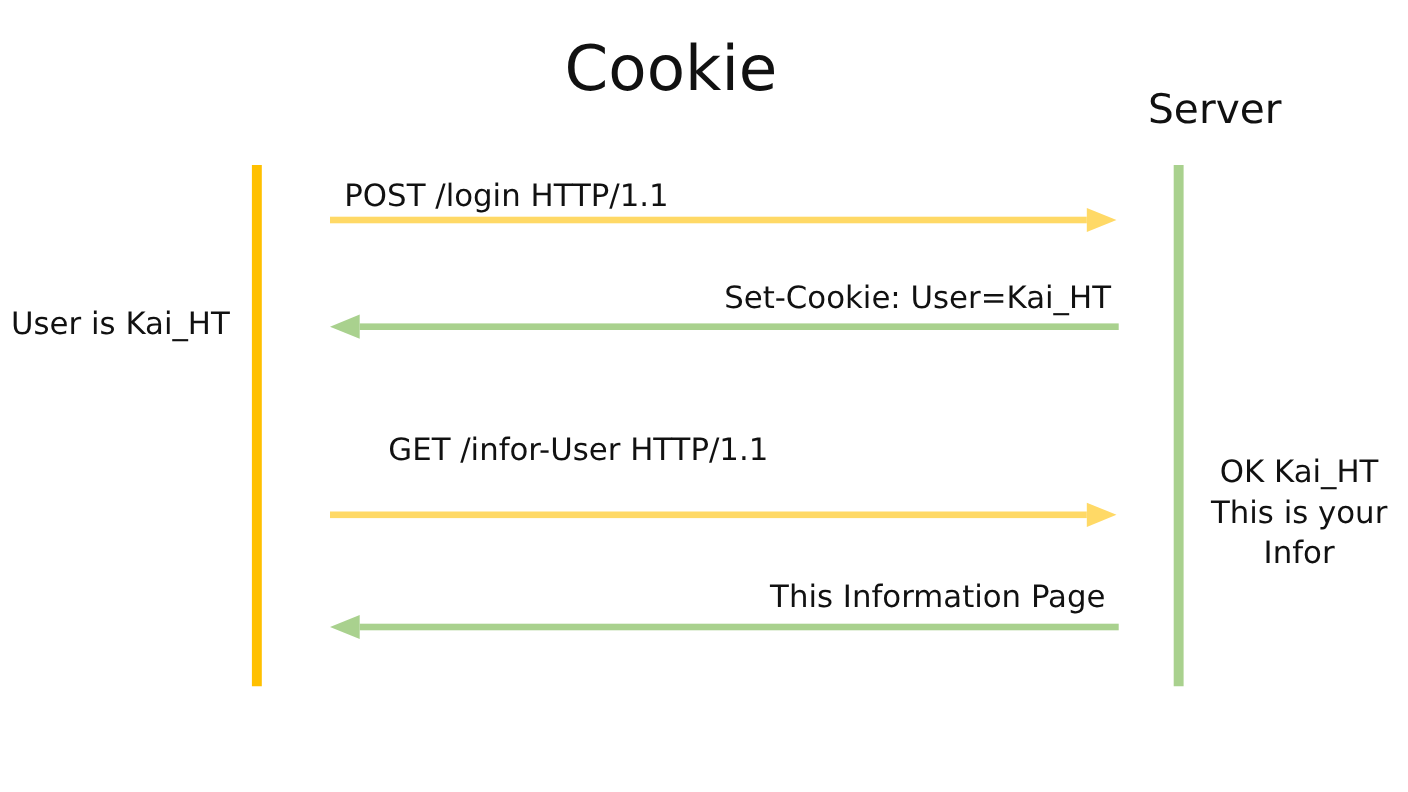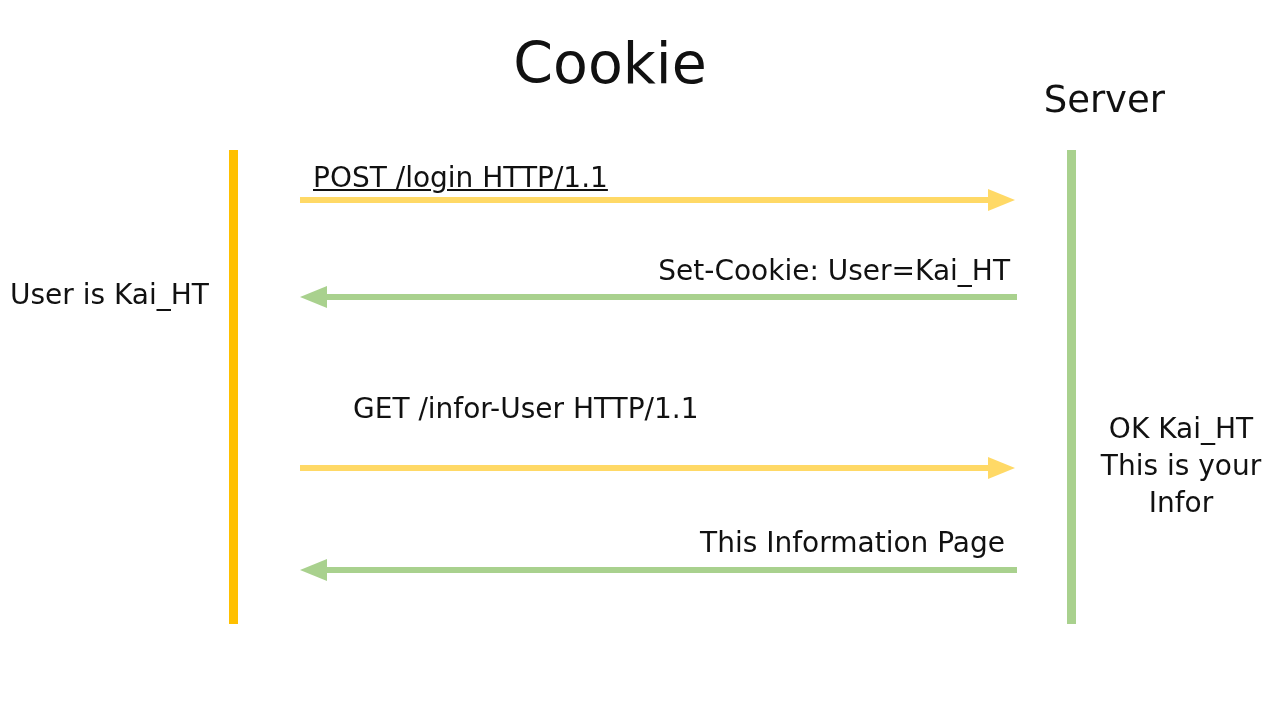--- a/index.html
+++ b/index.html
@@ -62,21 +62,21 @@
 
 <div class="canvas">
 
   <div class="abs title">Cookie</div>
 
   <div class="abs actor-label server">Server</div>
 
   <div class="abs lifeline client"></div>
   <div class="abs lifeline server"></div>
 
-  <div class="abs msg-label" style="left:313px;top:161px;text-decoration:underline;">POST /login HTTP/1.1</div>
+  <div class="abs msg-label" style="left:313px;top:161px;">POST /login HTTP/1.1</div>
   <div class="abs arrow-line req-fill" style="left:300px;top:197px;width:688px;"></div>
   <div class="abs arrow-head right" style="left:988px;top:189px;"></div>
 
   <div class="abs msg-label right-align" style="right:270px;top:254px;">Set-Cookie: User=Kai_HT</div>
   <div class="abs arrow-head left" style="left:300px;top:286px;"></div>
   <div class="abs arrow-line res-fill" style="left:327px;top:294px;width:690px;"></div>
 
   <div class="abs note client-note">User is Kai_HT</div>
 
   <div class="abs msg-label" style="left:313px;top:392px;margin-left:40px;">

